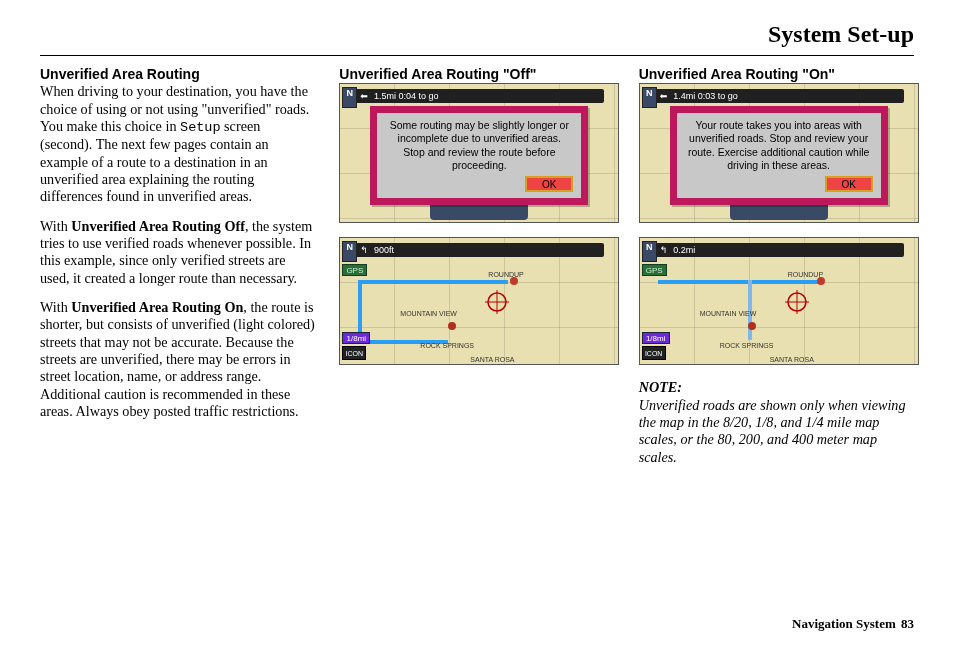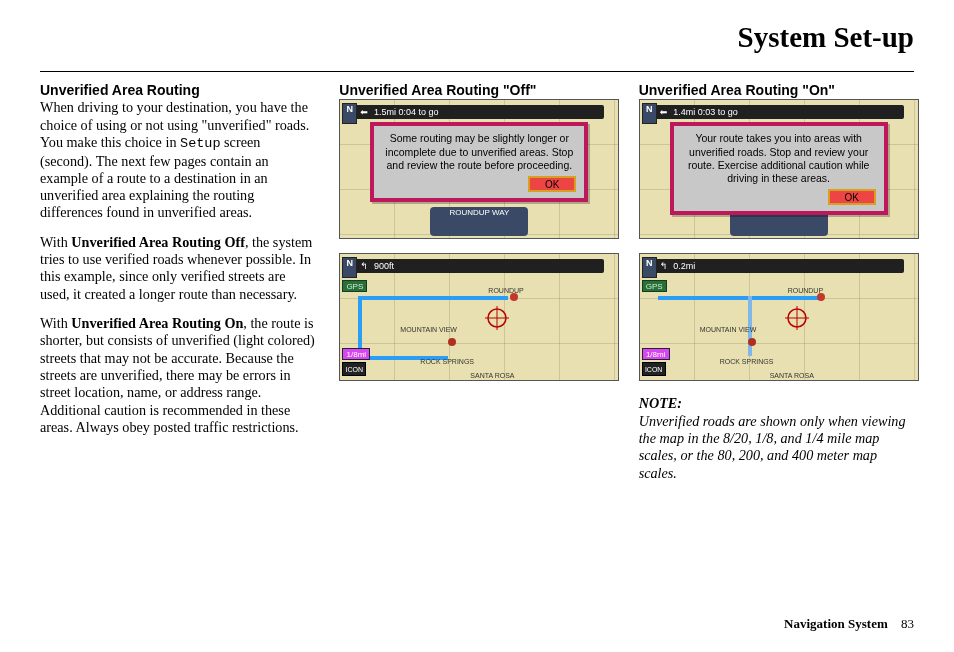--- a/index.html
+++ b/index.html
@@ -9,24 +9,24 @@
     background: #fff;
     font-family: "Times New Roman", Times, serif;
     font-size: 14.2px;
     line-height: 1.22;
     color: #000;
     position: relative;
     padding: 20px 40px 40px 40px;
   }
   .page-title {
     text-align: right;
-    font-size: 29px;
+    font-size: 24px;
     font-weight: bold;
     margin-bottom: 10px;
-    padding-bottom: 16px;
+    padding-bottom: 6px;
     border-bottom: 1px solid #000;
   }
   .cols {
     display: flex;
     gap: 24px;
   }
   .col {
     flex: 1 1 0;
     min-width: 0;
   }
@@ -40,21 +40,21 @@
   .sans { font-family: Liberation Mono, monospace; font-size: 13.5px; }
   .note-label { font-weight: bold; font-style: italic; }
   .note-body { font-style: italic; }
   .footer {
     position: absolute;
     right: 40px;
     bottom: 20px;
     font-size: 13px;
   }
   .footer .lbl { font-weight: bold; }
-  .footer .pg { font-weight: normal; margin-left: 10px; }
+  .footer .pg { font-weight: bold; margin-left: 2px; }
 
   
   .shot {
     width: 280px;
     background: #e8e0b0;
     border: 1px solid #555;
     position: relative;
     margin-bottom: 14px;
     overflow: hidden;
   }
@@ -102,21 +102,21 @@
     width: 25px; height: 12px;
     background: #2a6e3a;
     border: 1px solid #153c1f;
     z-index: 5;
     color:#c9f0cf; font: 8px Arial; text-align:center; line-height:12px;
   }
   .scale-badge {
     position: absolute;
     left: 2px; bottom: 20px;
     width: 28px; height: 12px;
-    background: #d946ef;
+    background: #6d28d9;
     border: 1px solid #1c2636;
     z-index: 5;
     color:#fff; font: 8px Arial; text-align:center; line-height:12px;
   }
   .icon-badge {
     position: absolute;
     left: 2px; bottom: 4px;
     width: 24px; height: 14px;
     background: #222;
     border: 1px solid #000;
@@ -132,21 +132,21 @@
     color: #fff;
     font: 8px Arial;
     text-align: center;
     line-height: 12px;
     z-index: 4;
   }
   .dialog {
     position: absolute;
     left: 30px; right: 30px; top: 22px;
     background: #c8c8c8;
-    border: 4px solid #be185d;
+    border: 7px solid #be185d;
     box-shadow: 2px 2px 0 rgba(0,0,0,.25);
     padding: 6px 10px 26px 10px;
     font-family: Arial, sans-serif;
     font-size: 10.5px;
     text-align: center;
     line-height: 1.25;
     z-index: 6;
   }
   .dialog .ok {
     position: absolute;

